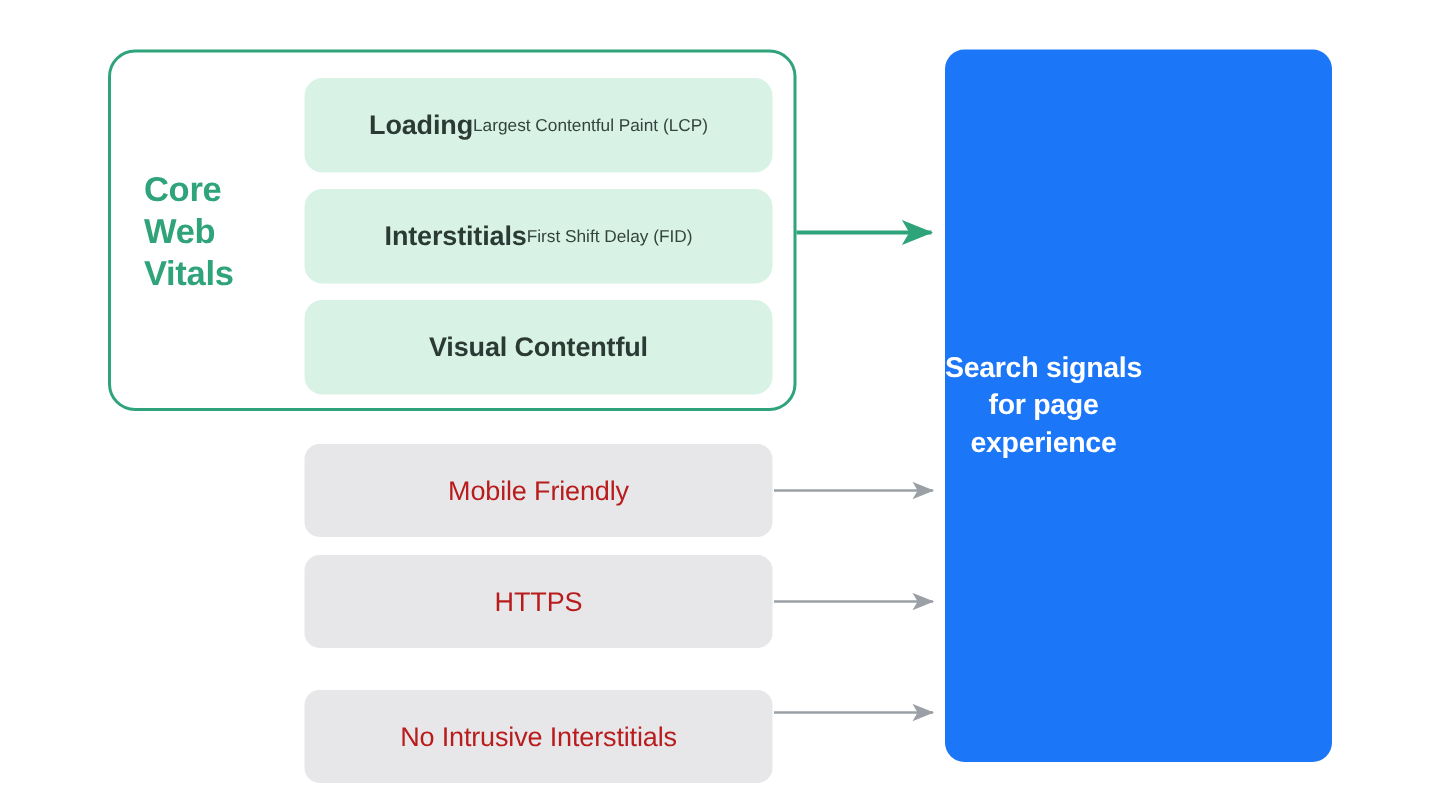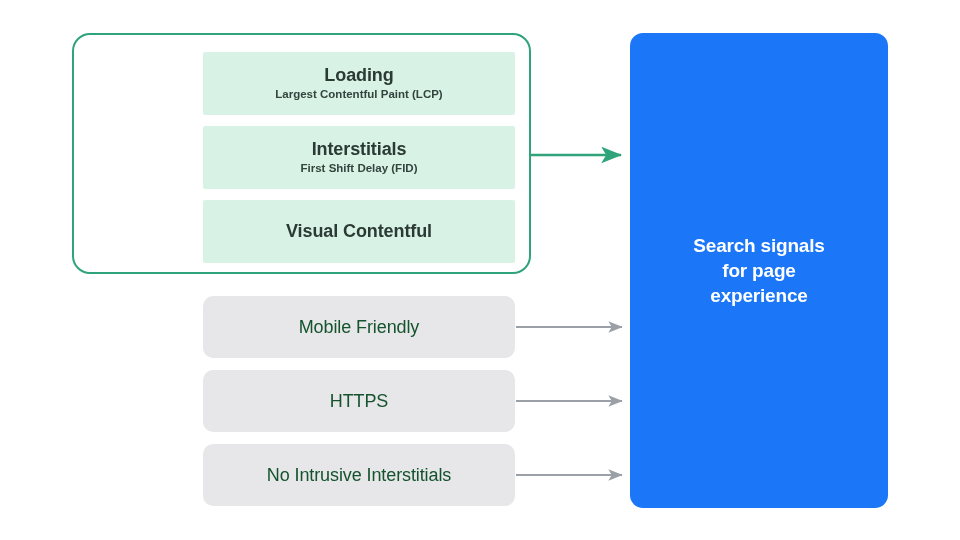--- a/index.html
+++ b/index.html
@@ -45,81 +45,81 @@
   }
   .cwv-label span { display: block; }
 
   
   .metric-card {
     position: absolute;
     left: 203px;
     width: 312px;
     height: 63px;
     background: #D8F3E5;
-    border-radius: 2px;
+    border-radius: 12px;
     display: flex;
-    flex-direction: column;
+    flex-direction: row;
     align-items: center;
     justify-content: center;
     box-sizing: border-box;
   }
   .metric-card.m0 { top: 52px; }
   .metric-card.m1 { top: 126px; }
   .metric-card.m2 { top: 200px; }
   .metric-title {
     color: #2B3A35;
     font-size: 18px;
     font-weight: bold;
     line-height: 1.15;
     letter-spacing: -0.1px;
   }
   .metric-sub {
     color: #33433E;
     font-size: 11.5px;
-    font-weight: bold;
+    font-weight: normal;
     line-height: 1.3;
     margin-top: 2px;
     text-align: center;
   }
 
   
   .signal-card {
     position: absolute;
     left: 203px;
     width: 312px;
     height: 62px;
     background: #E7E7E9;
     border-radius: 10px;
     display: flex;
     align-items: center;
     justify-content: center;
     box-sizing: border-box;
   }
   .signal-card.s0 { top: 296px; }
   .signal-card.s1 { top: 370px; }
-  .signal-card.s2 { top: 444px; }
+  .signal-card.s2 { top: 460px; }
   .signal-label {
-    color: #14532d;
+    color: #b91c1c;
     font-size: 18px;
     font-weight: normal;
     letter-spacing: -0.1px;
   }
 
   
   .blue-panel {
     position: absolute;
     left: 630px;
     top: 33px;
     width: 258px;
     height: 475px;
     background: #1B76F8;
     border-radius: 13px;
     display: flex;
     align-items: center;
-    justify-content: center;
+    justify-content: flex-start;
   }
   .blue-panel-text {
     color: #ffffff;
     font-size: 19px;
     font-weight: bold;
     line-height: 1.33;
     text-align: center;
     letter-spacing: -0.2px;
     white-space: pre-line;
   }
@@ -134,20 +134,25 @@
     pointer-events: none;
   }
 </style>
 </head>
 <body>
 
 <div id="canvas">
 
   <div class="cwv-group"></div>
 
+  <div class="cwv-label">
+    <span>Core</span>
+    <span>Web</span>
+    <span>Vitals</span>
+  </div>
 
   <div class="metric-card m0">
     <div class="metric-title">Loading</div>
     <div class="metric-sub">Largest Contentful Paint (LCP)</div>
   </div>
 
   <div class="metric-card m1">
     <div class="metric-title">Interstitials</div>
     <div class="metric-sub">First Shift Delay (FID)</div>
   </div>

